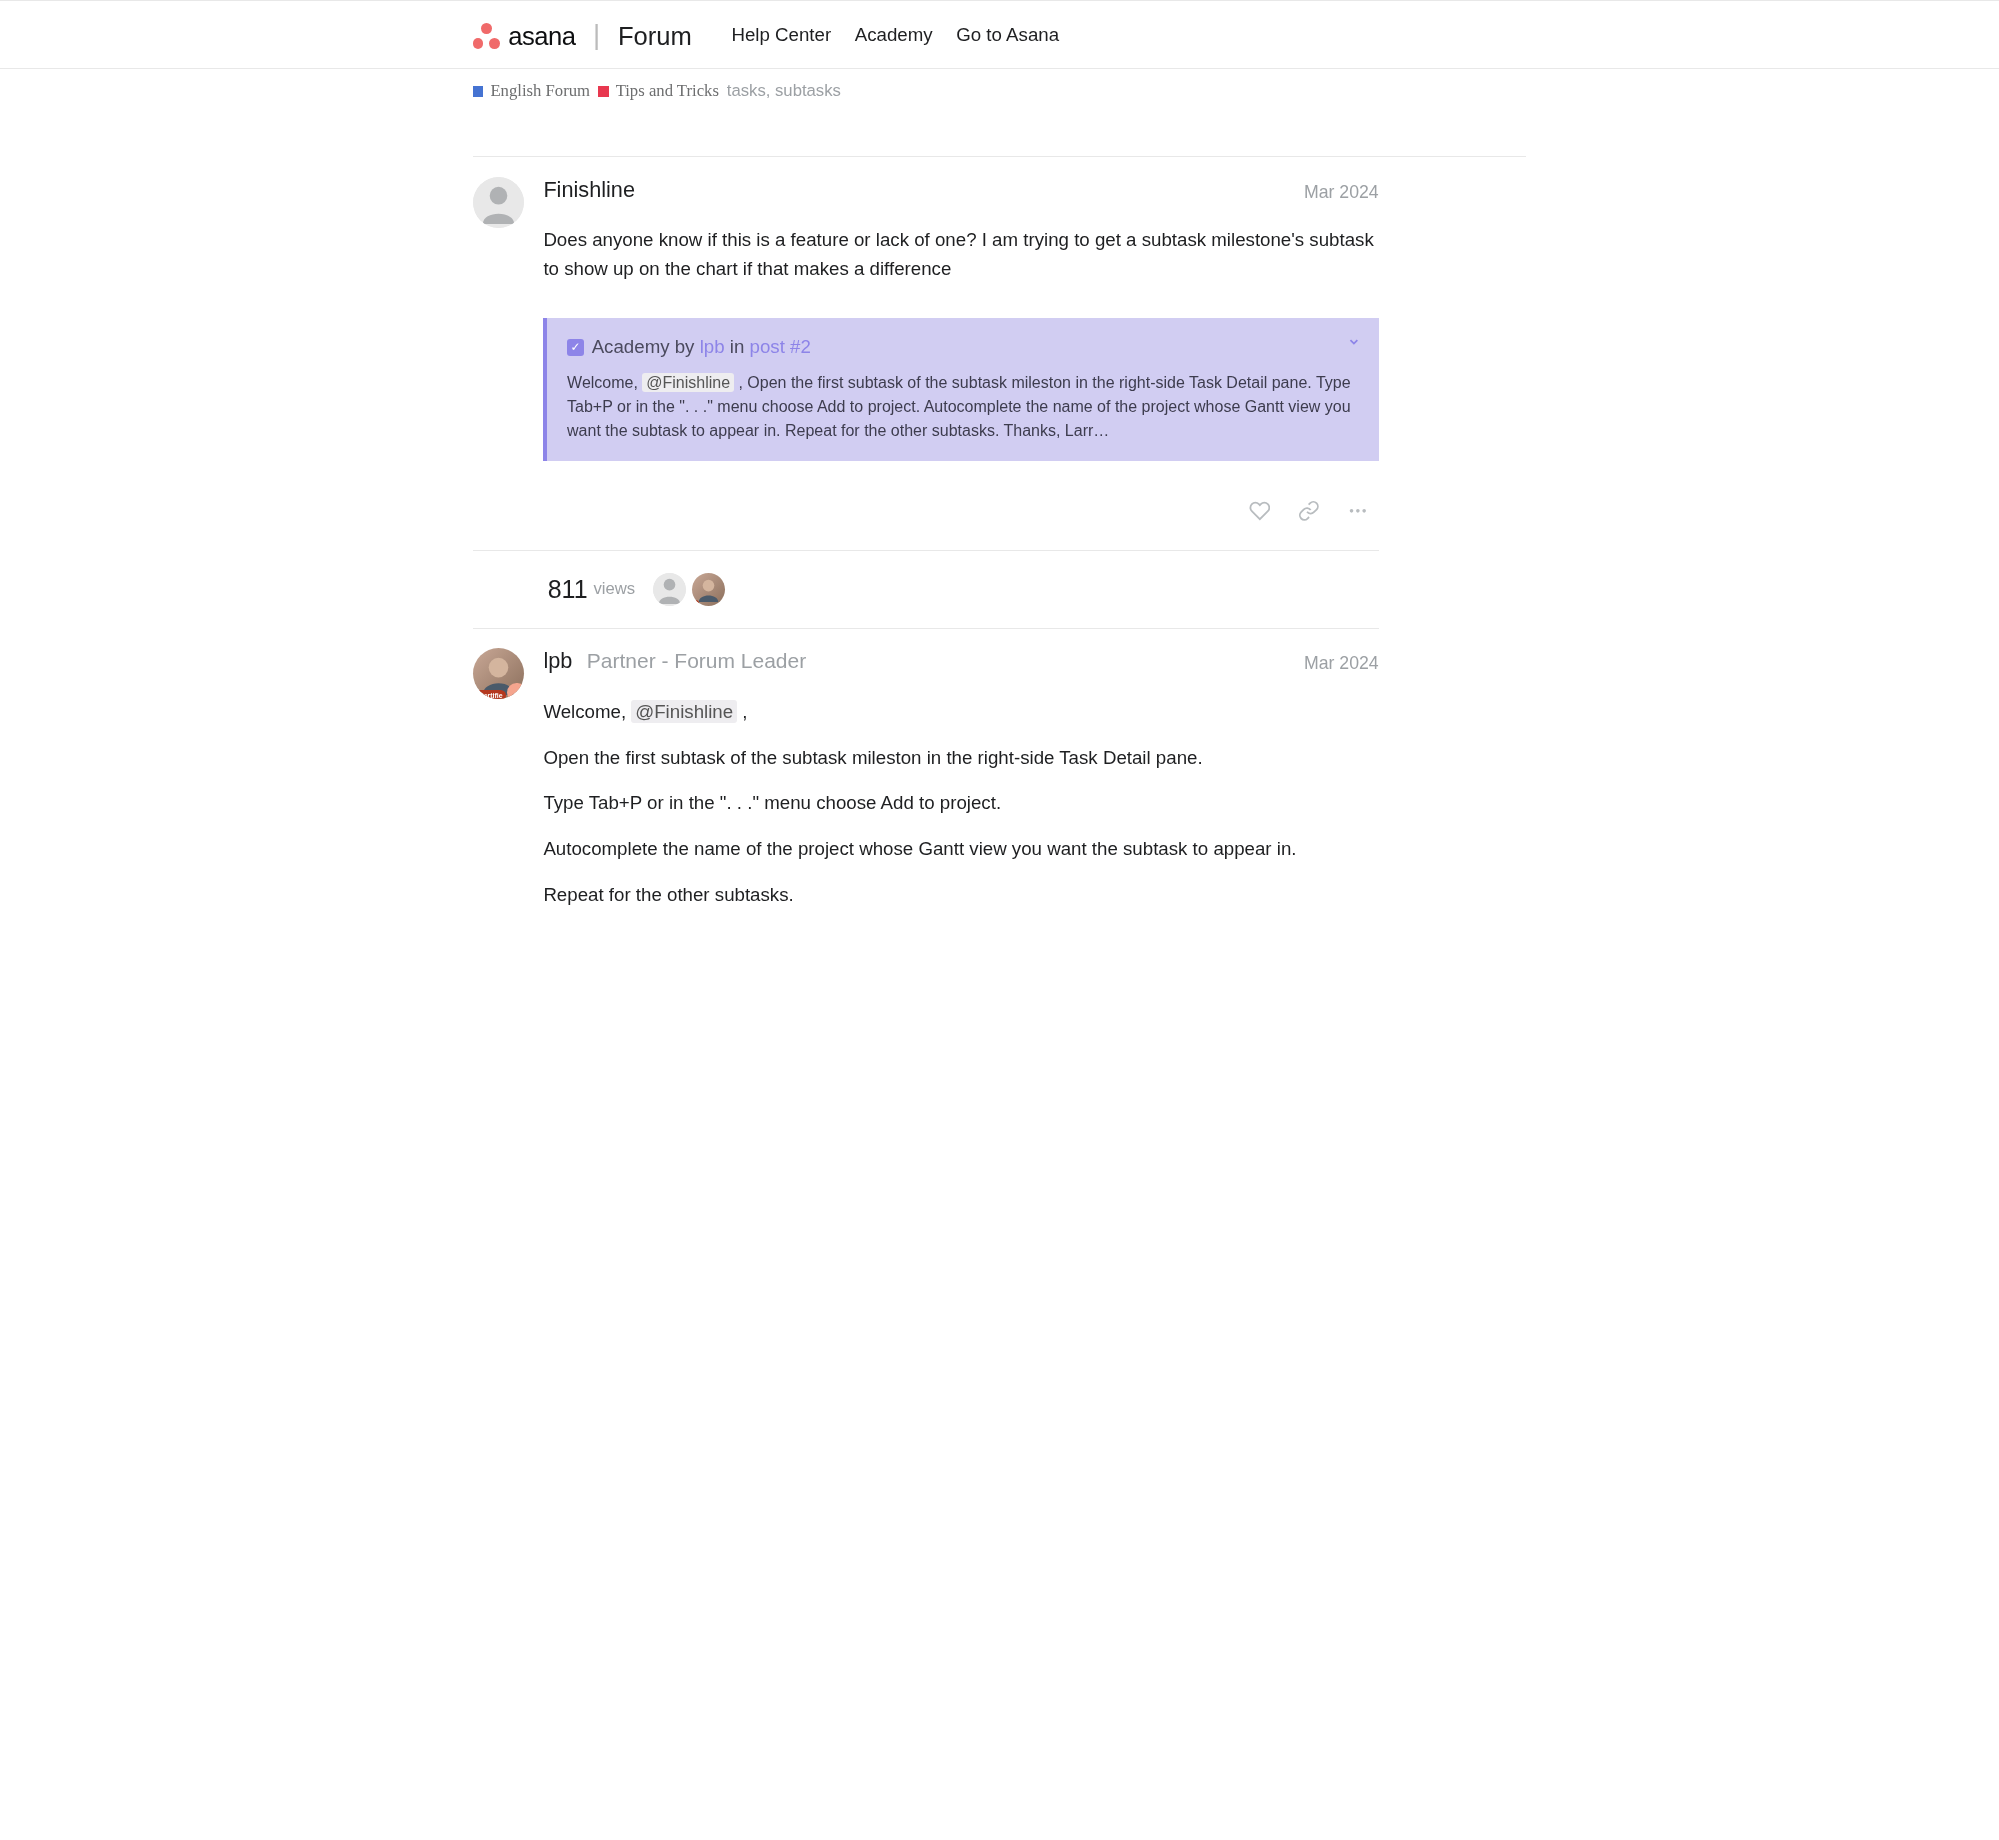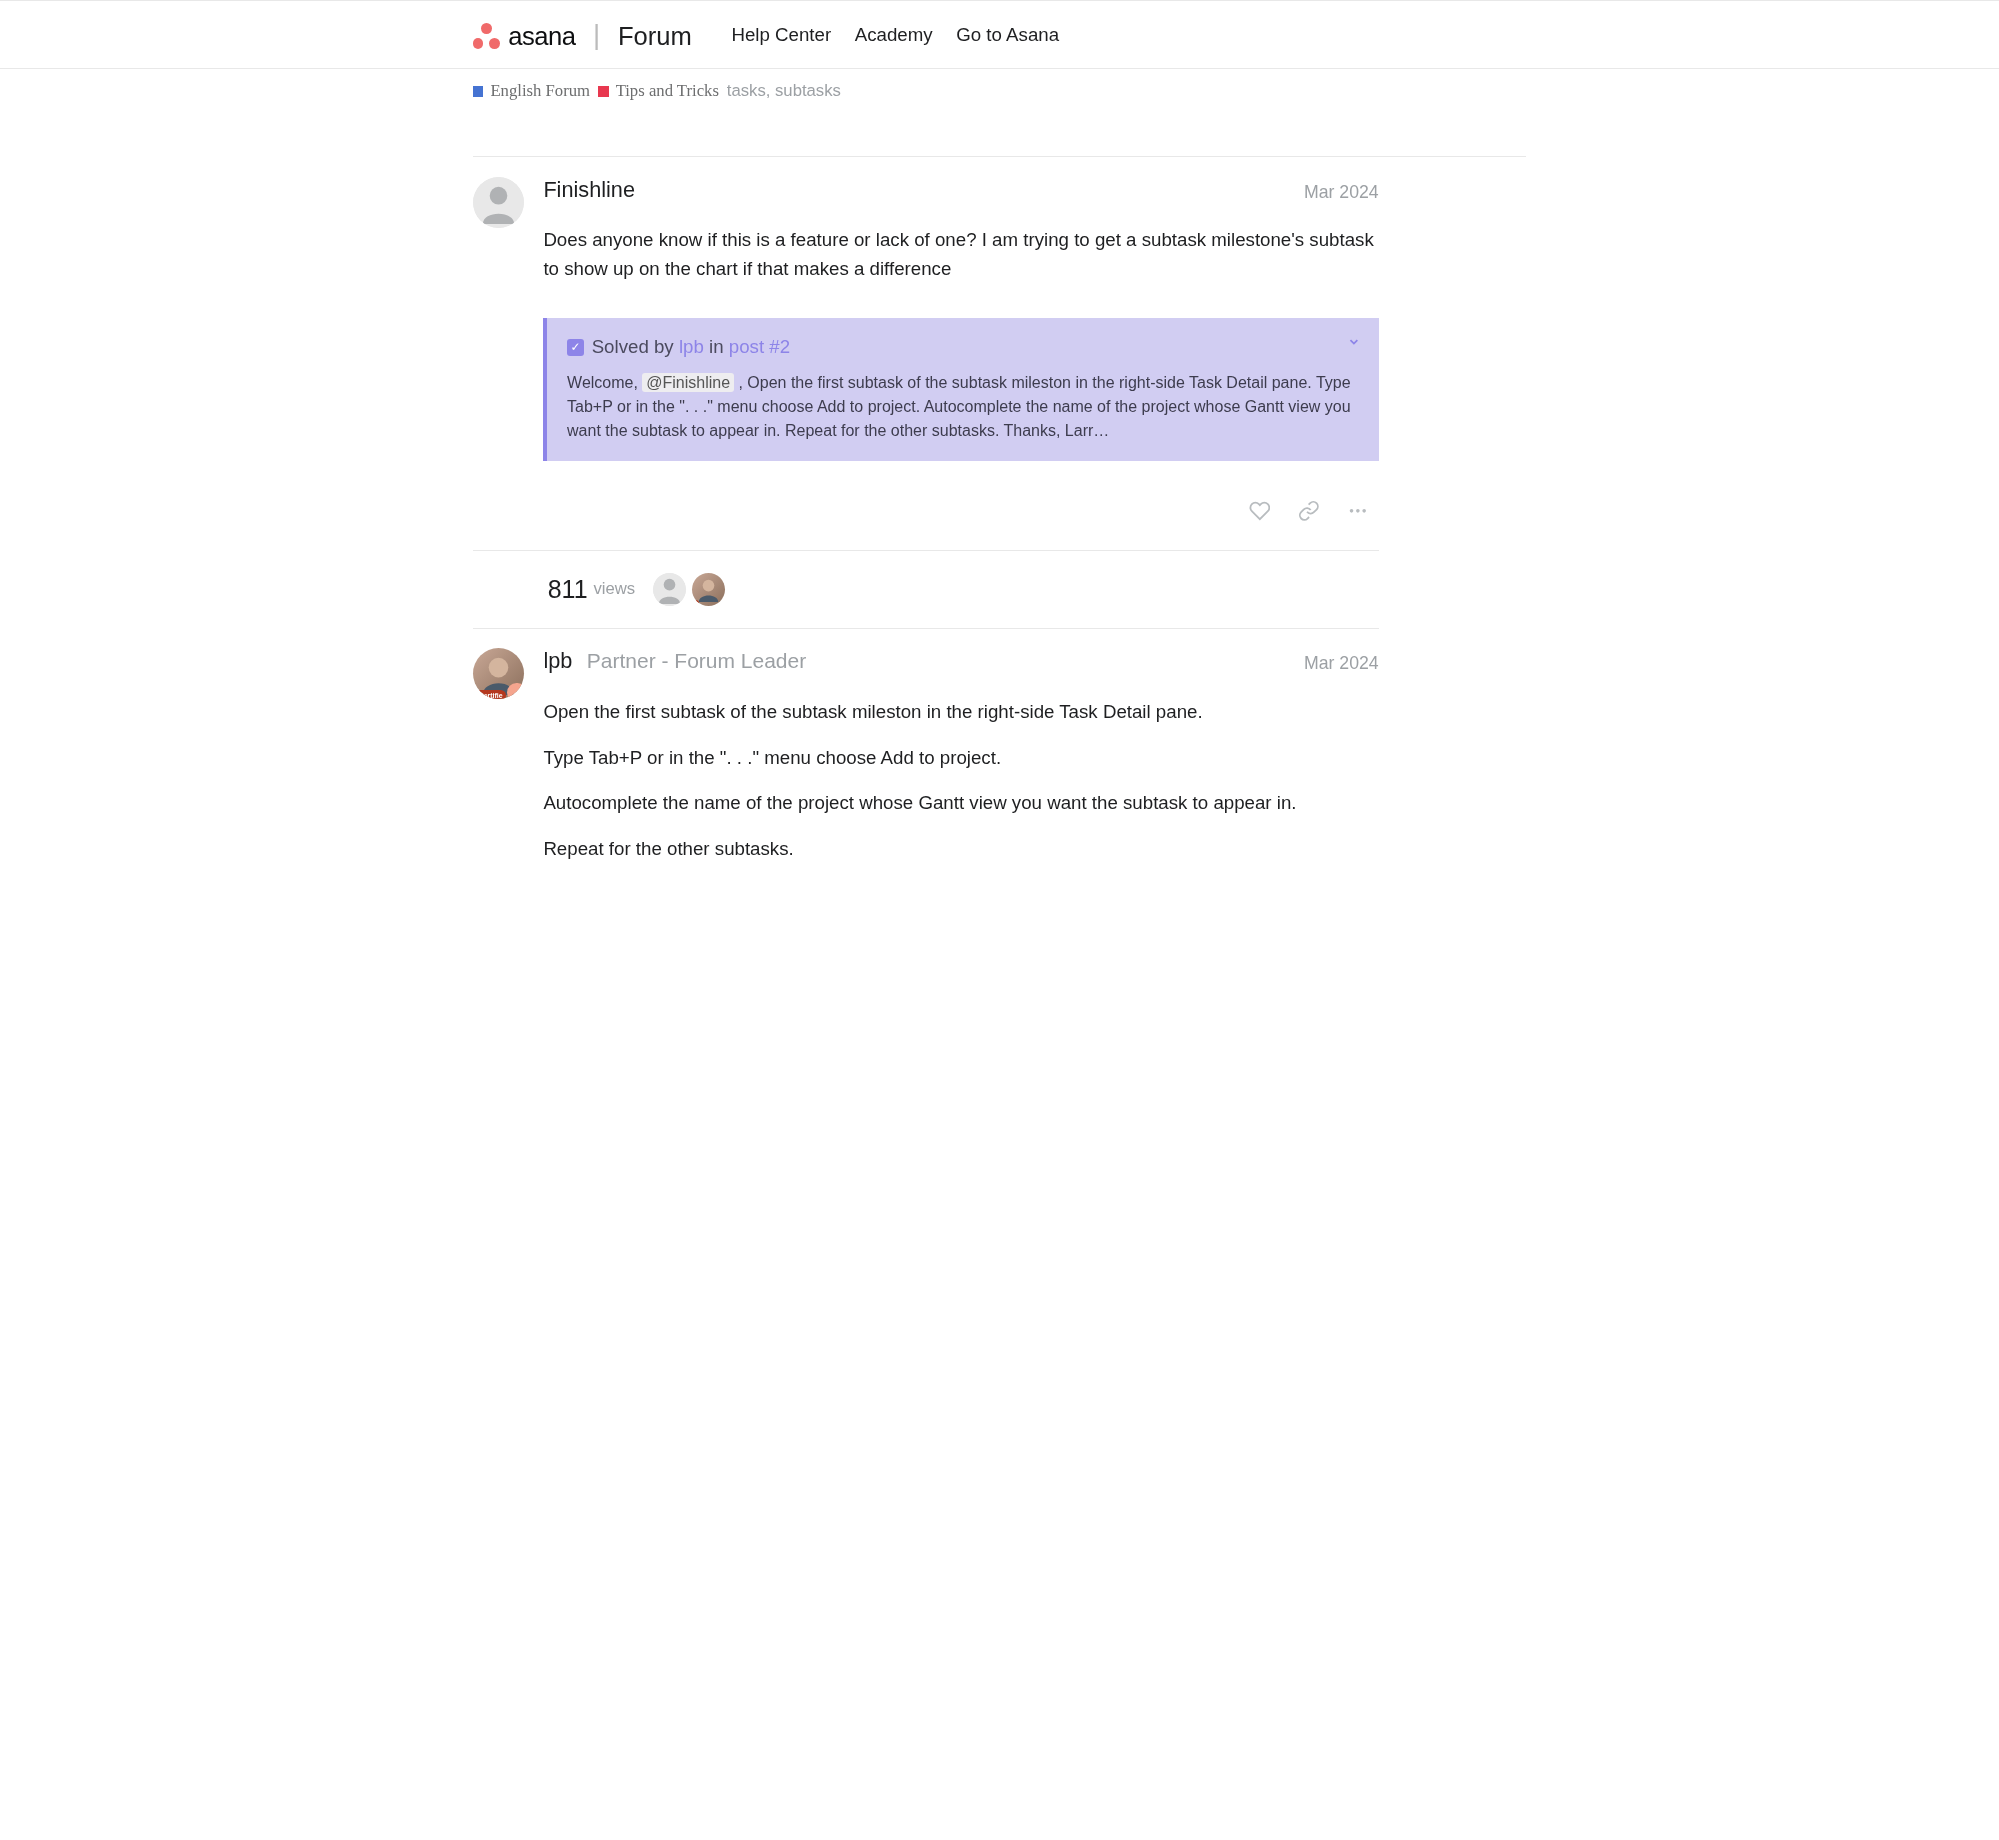--- a/index.html
+++ b/index.html
@@ -376,21 +376,21 @@
 
         <div class="solved-box">
           <span class="solved-chevron">
             <svg width="13.8" height="13.8" viewBox="0 0 24 24" fill="none" stroke="#8d84e8" stroke-width="3">
                 <polyline points="6 9 12 15 18 9"></polyline>
               </svg>
           </span>
           <div class="solved-header">
             <span class="check-square">✓</span>
             <span>
-              <span>Solved by </span><a href="#">lpb</a><span> in </span><a href="#">post #2</a>
+              <span>Academy by </span><a href="#">lpb</a><span> in </span><a href="#">post #2</a>
             </span>
           </div>
           <div class="solved-text">
             <span>Welcome, </span><span class="mention">@Finishline</span><span> , Open the first subtask of the subtask mileston in the right-side Task Detail pane. Type Tab+P or in the ". . ." menu choose Add to project. Autocomplete the name of the project whose Gantt view you want the subtask to appear in. Repeat for the other subtasks. Thanks, Larr…</span>
           </div>
         </div>
       </div>
 
       <div class="post-actions">
         <span class="action-icon">
@@ -449,20 +449,23 @@
     </div>
     <div class="post-body">
       <div class="post-header">
         <span>
           <span class="username">lpb</span>
           <span class="user-title">Partner - Forum Leader</span>
         </span>
         <span class="post-date">Mar 2024</span>
       </div>
       <div class="post-content">
+        <p>
+          <span>Welcome, </span><span class="mention">@Finishline</span><span> ,</span>
+        </p>
         <p>Open the first subtask of the subtask mileston in the right-side Task Detail pane.</p>
         <p>Type Tab+P or in the ". . ." menu choose Add to project.</p>
         <p>Autocomplete the name of the project whose Gantt view you want the subtask to appear in.</p>
         <p>Repeat for the other subtasks.</p>
       </div>
     </div>
   </div>
 
 </div>
 

